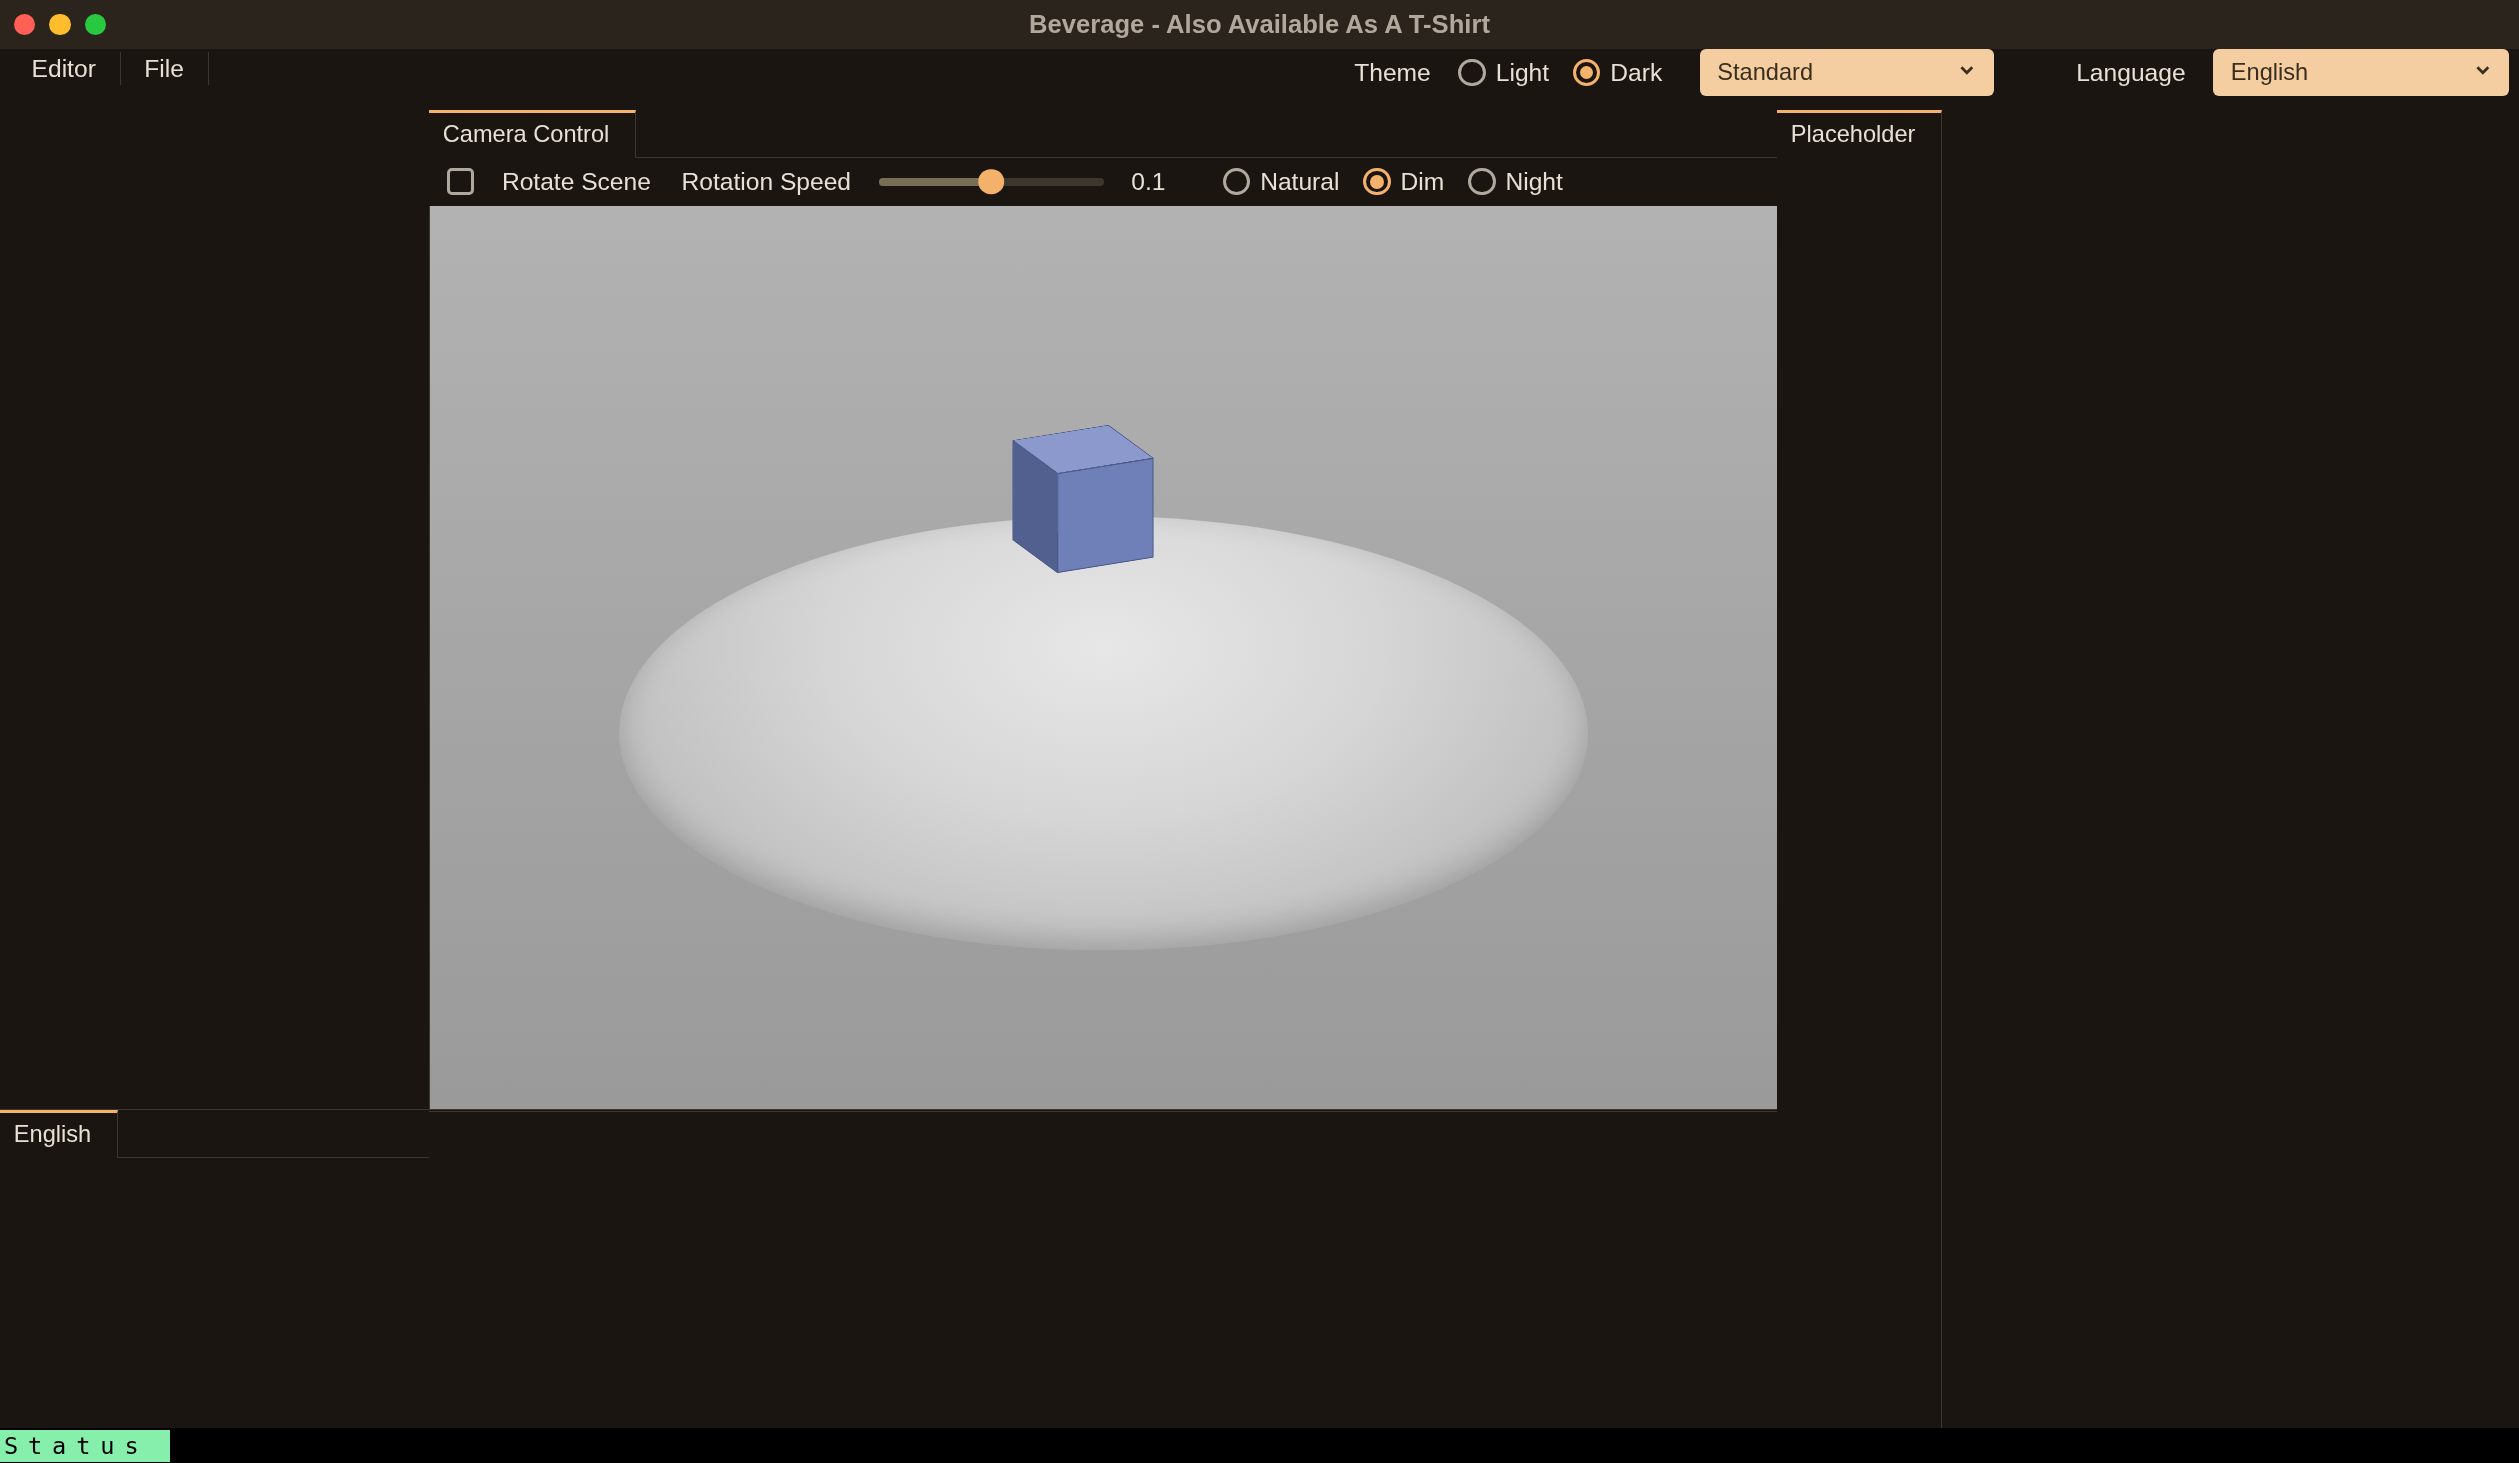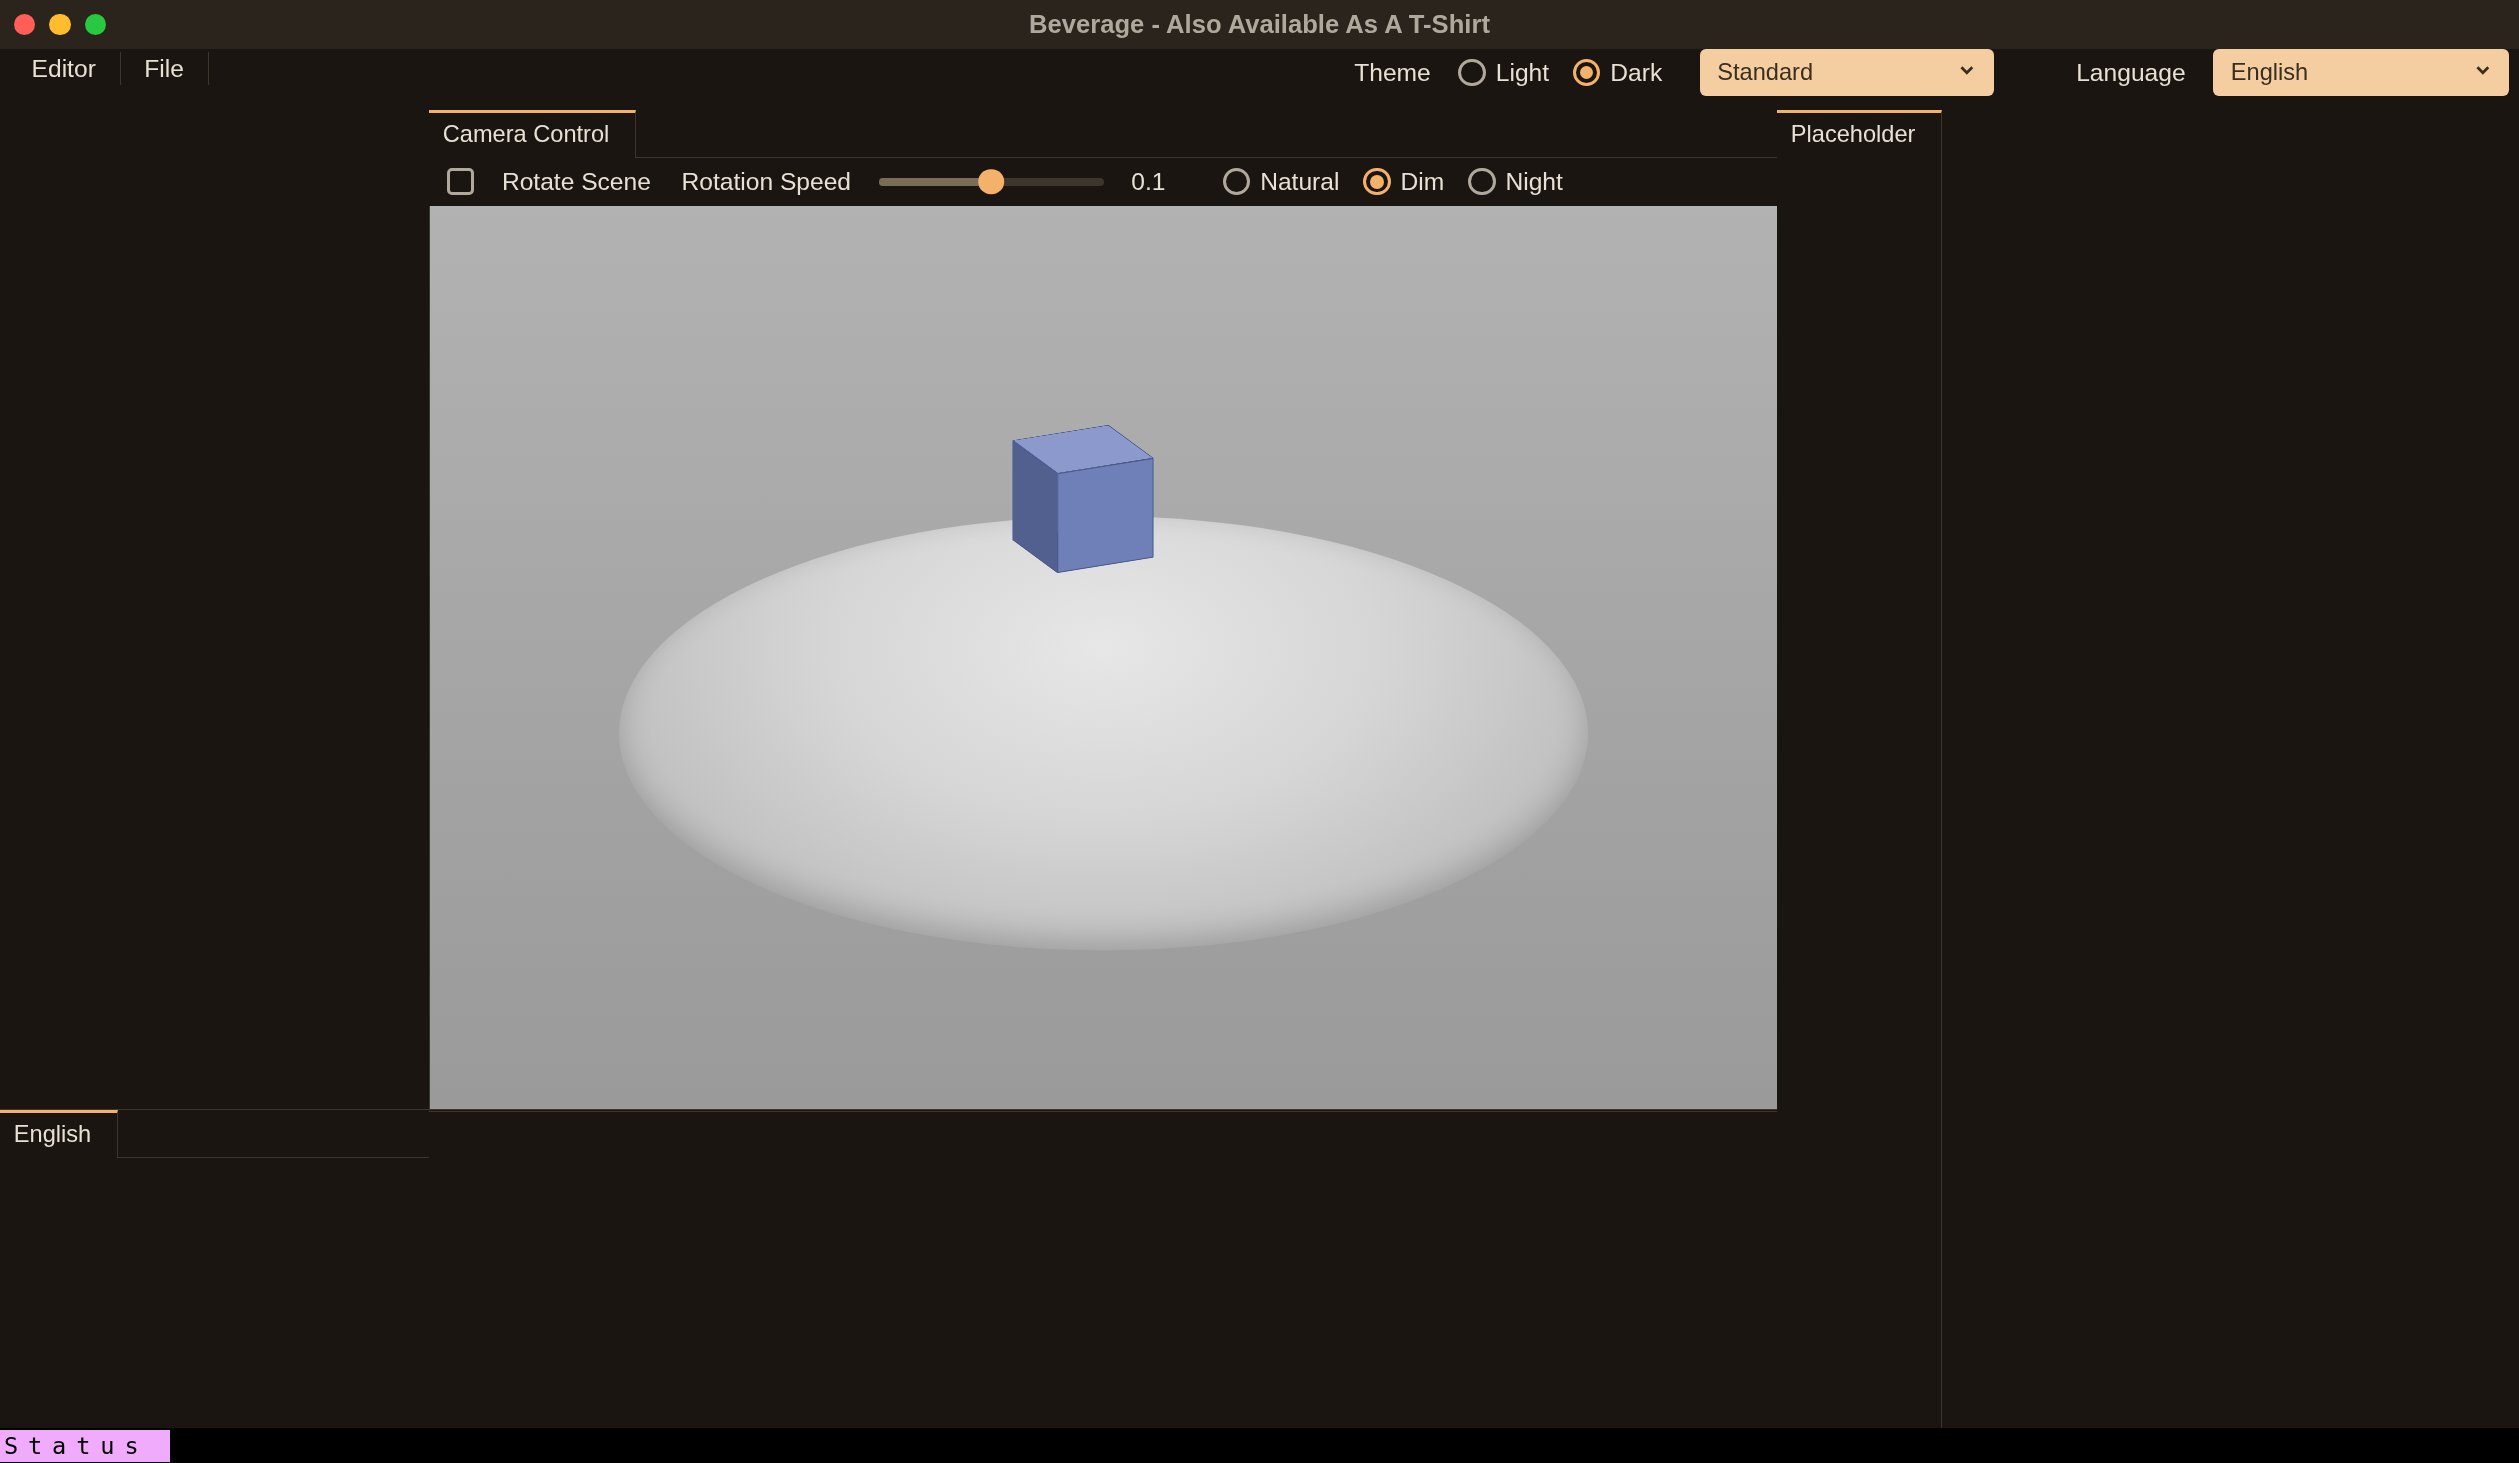--- a/index.html
+++ b/index.html
@@ -196,21 +196,21 @@
 
   
   .statusbar {
     height: 35px;
     background: #000;
     display: flex;
     align-items: center;
     padding: 0;
   }
   .status-pill {
-    background: #f0abfc;
+    background: #86efac;
     color: #000;
     font-family: ui-monospace, "SF Mono", Menlo, monospace;
     letter-spacing: 9.9px;
     font-size: 23.6px;
     padding: 2px 21.7px 2px 3.9px;
   }
 
   .chevron-svg { width: 21.7px; height: 21.7px; }
 </style>
 </head>

